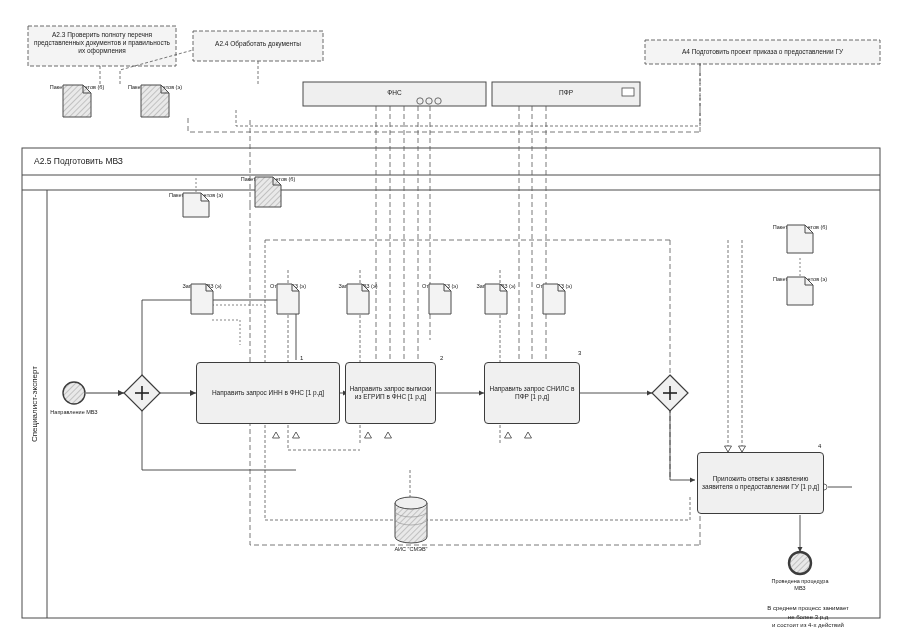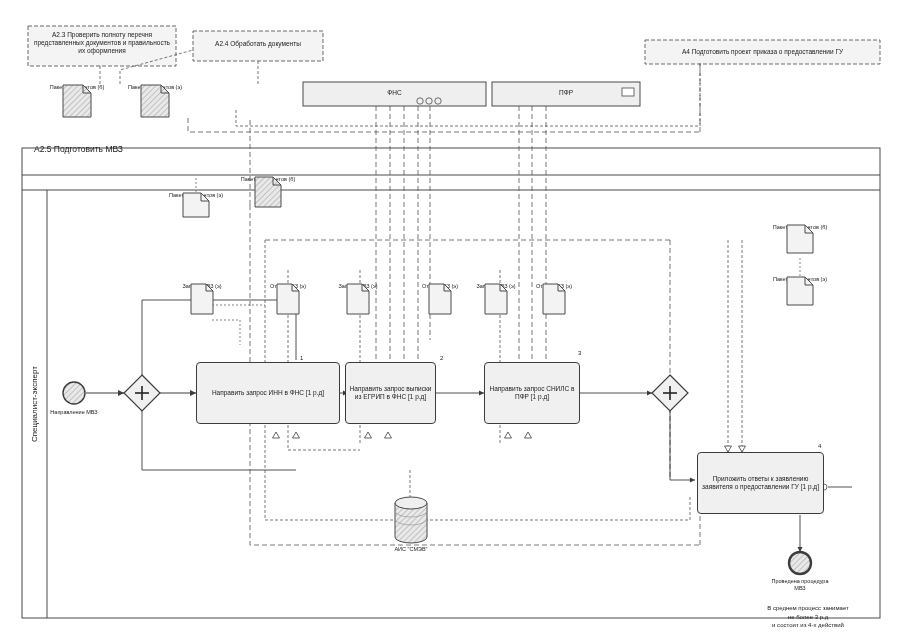--- a/index.html
+++ b/index.html
@@ -163,21 +163,21 @@
     <span>А4 Подготовить проект приказа о предоставлении ГУ</span>
   </div>
 
   <div class="abs lbl" style="left:303px;top:89px;width:183px;">
     <span>ФНС</span>
   </div>
   <div class="abs lbl" style="left:492px;top:89px;width:148px;">
     <span>ПФР</span>
   </div>
 
-  <div class="abs poolname" style="left:34px;top:144px;">
+  <div class="abs poolname" style="left:34px;top:156px;">
     <span>A2.5 Подготовить МВЗ</span>
   </div>
 
   <div class="abs" style="left:22px;top:190px;width:25px;height:428px;">
     <div class="lanename">
       <span>Специалист-эксперт</span>
     </div>
   </div>
 
   <div class="docshape" style="left:62px;top:84px;">

